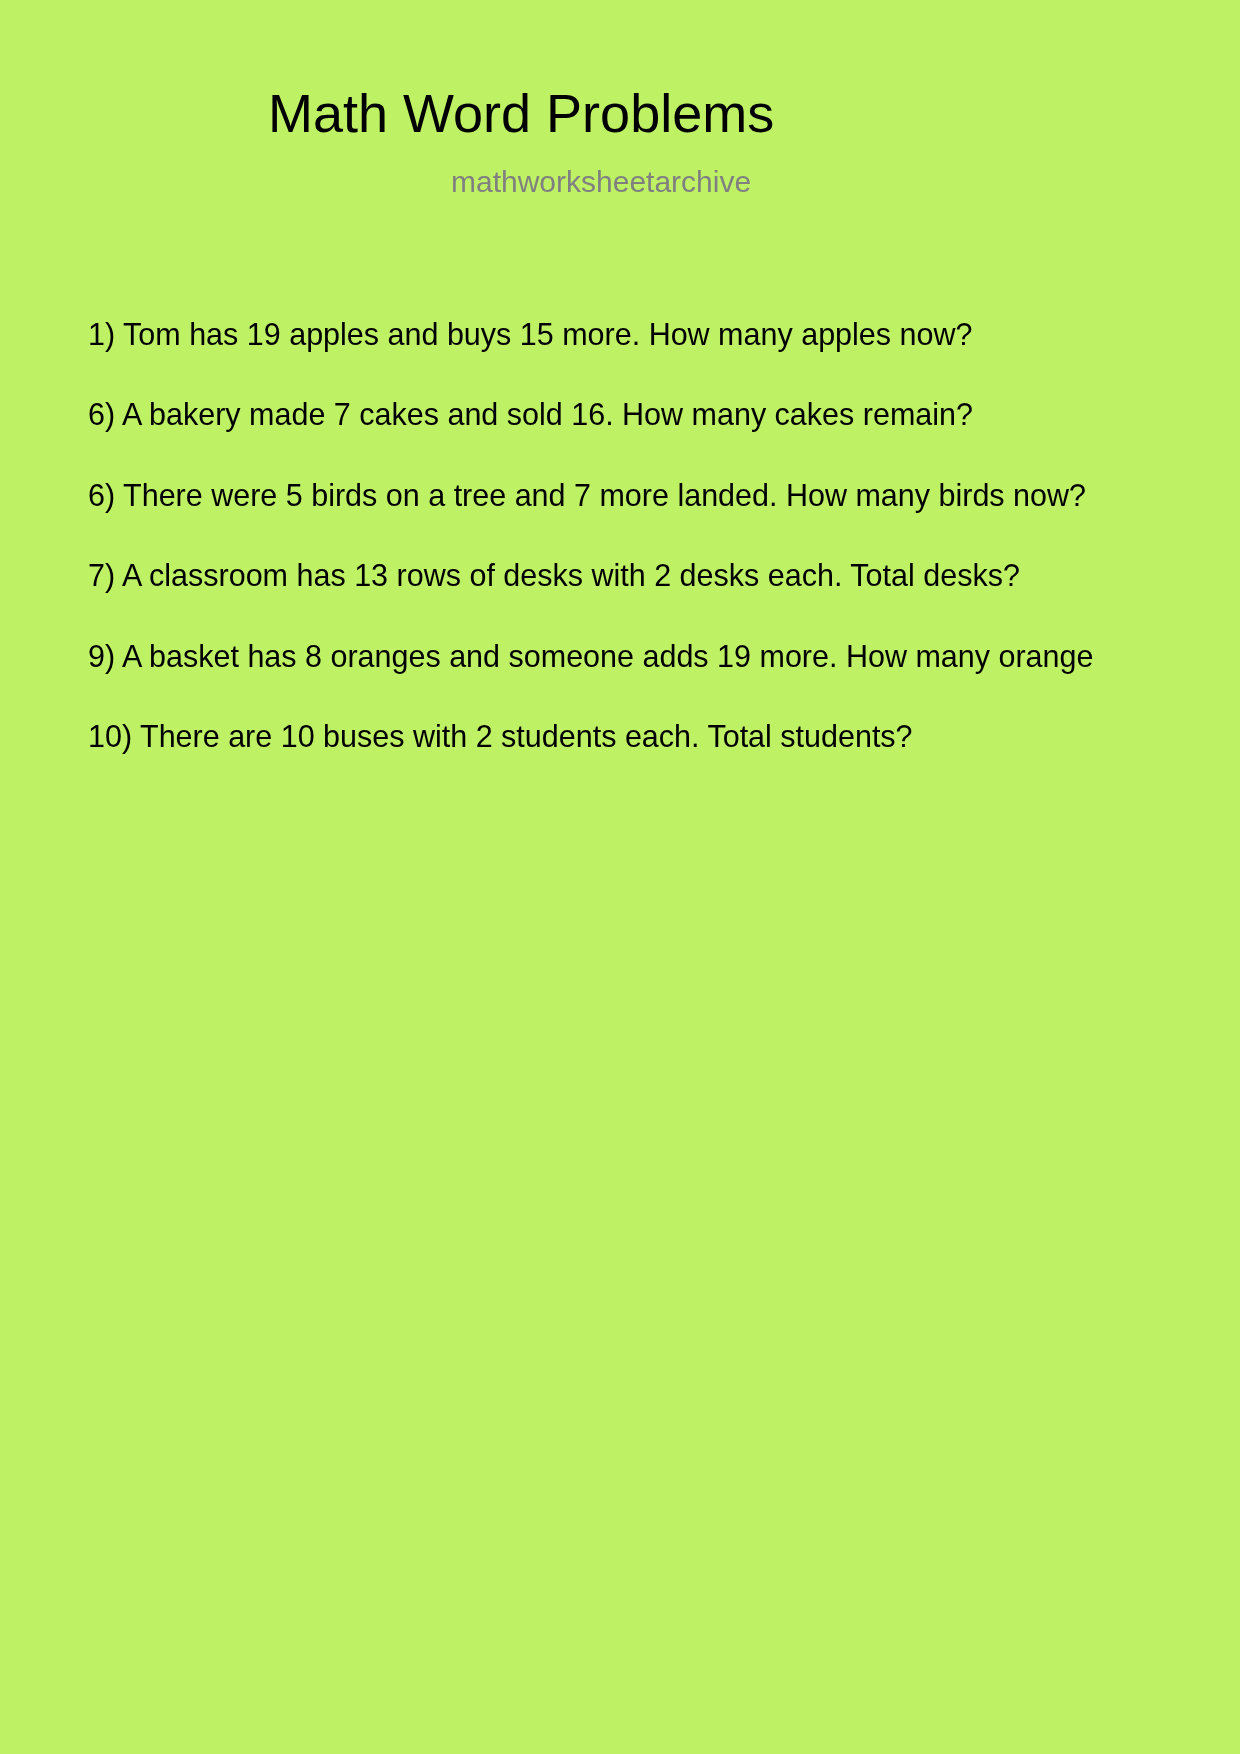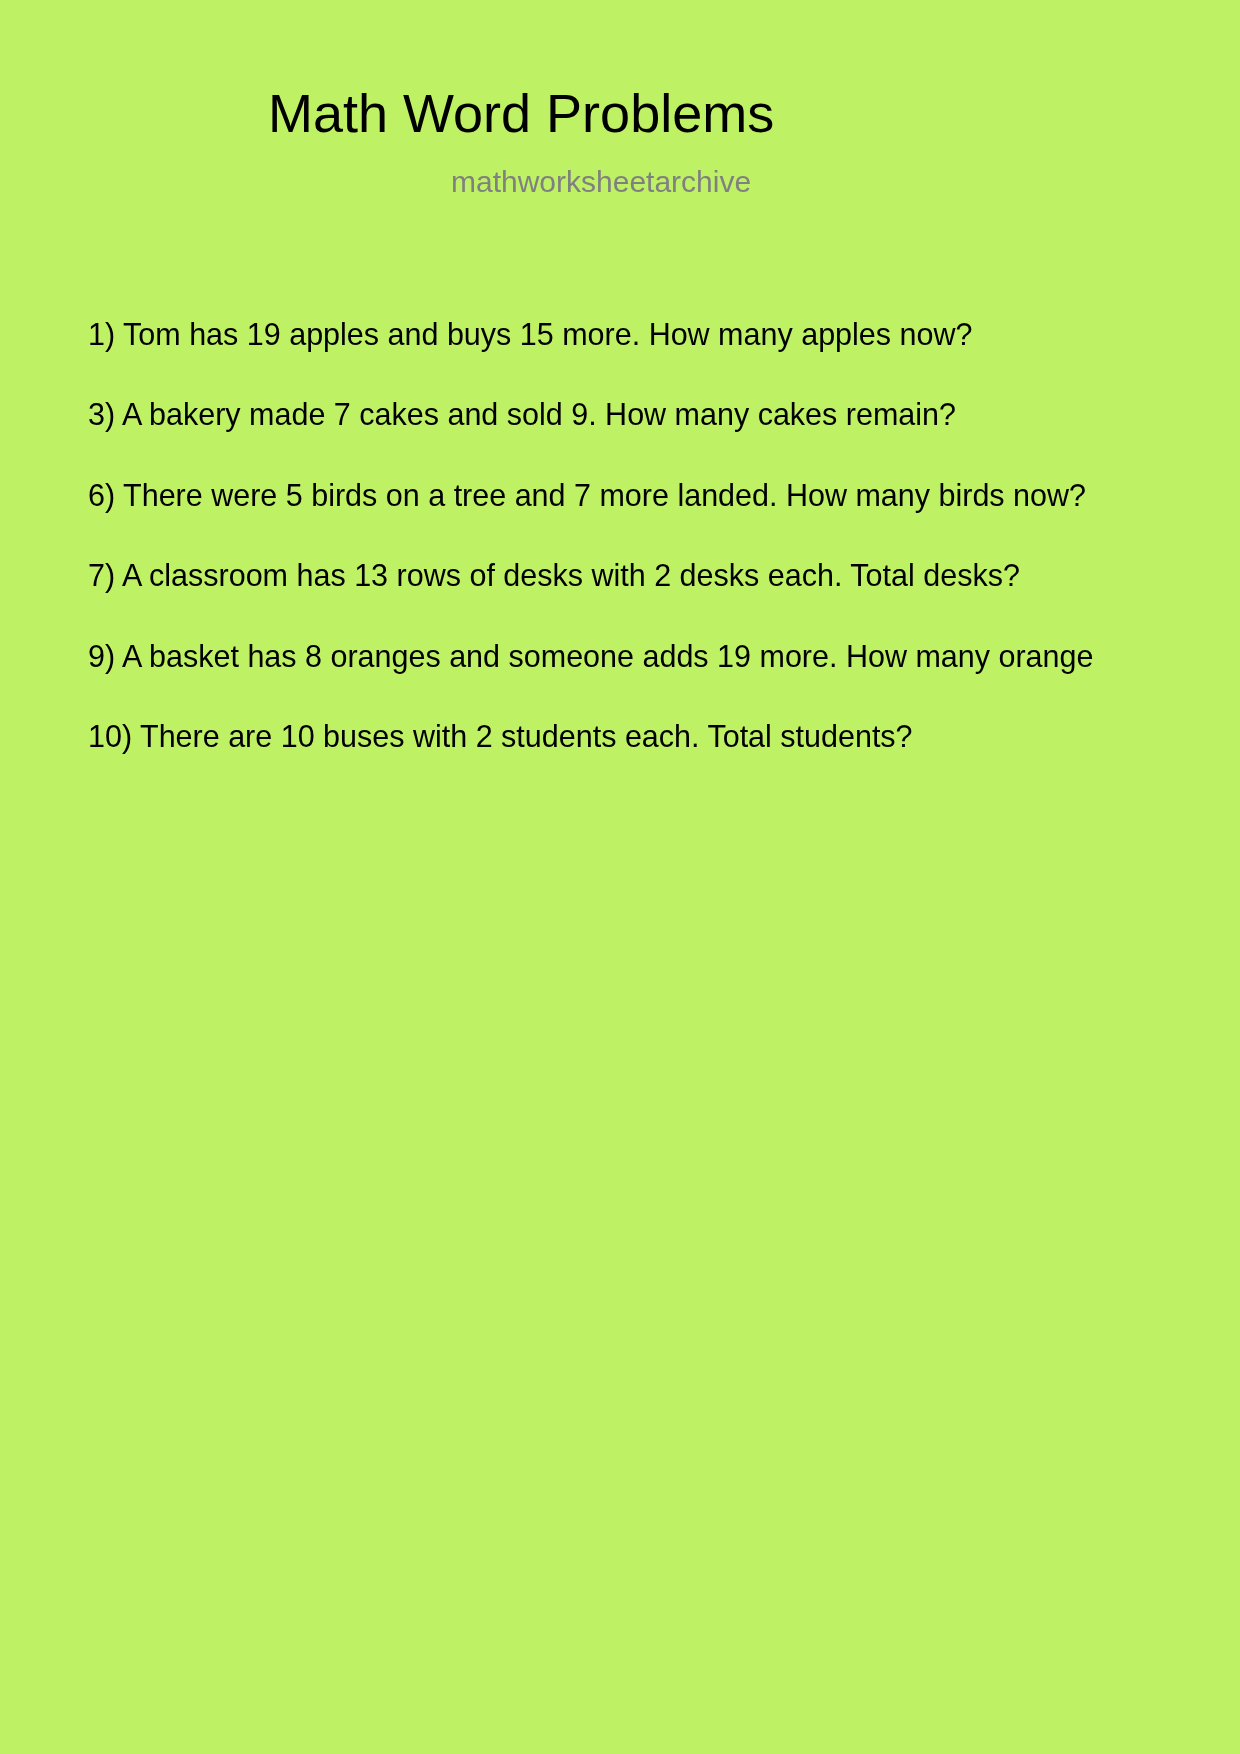--- a/index.html
+++ b/index.html
@@ -61,19 +61,19 @@
   </style>
 </head>
 <body>
 
 <div class="page">
   <h1 class="title">Math Word Problems</h1>
   <div class="subtitle">mathworksheetarchive</div>
 
   <ul class="problems">
     <li class="problem">1) Tom has 19 apples and buys 15 more. How many apples now?</li>
-    <li class="problem">3) A bakery made 7 cakes and sold 9. How many cakes remain?</li>
+    <li class="problem">6) A bakery made 7 cakes and sold 16. How many cakes remain?</li>
     <li class="problem">6) There were 5 birds on a tree and 7 more landed. How many birds now?</li>
     <li class="problem">7) A classroom has 13 rows of desks with 2 desks each. Total desks?</li>
     <li class="problem">9) A basket has 8 oranges and someone adds 19 more. How many orange</li>
     <li class="problem">10) There are 10 buses with 2 students each. Total students?</li>
   </ul>
 </div>
 
 </body></html>

